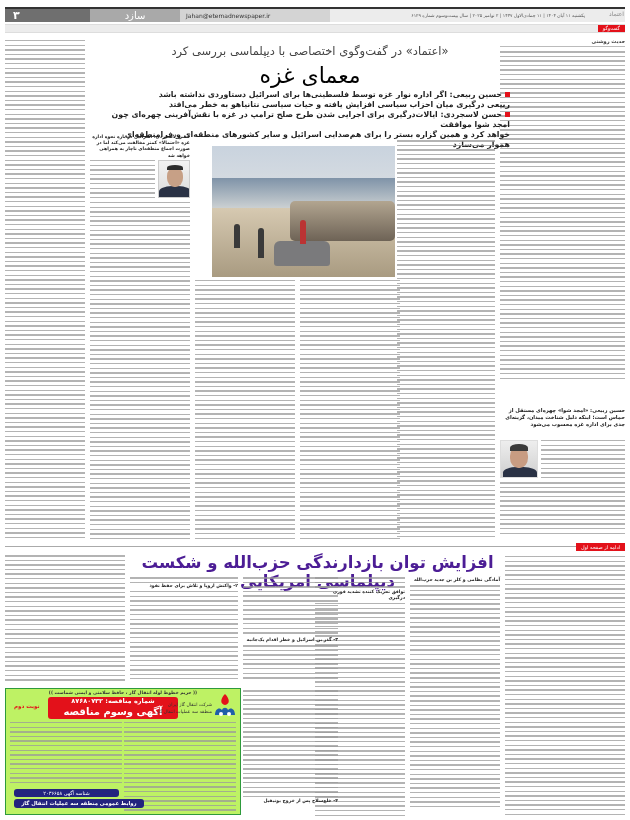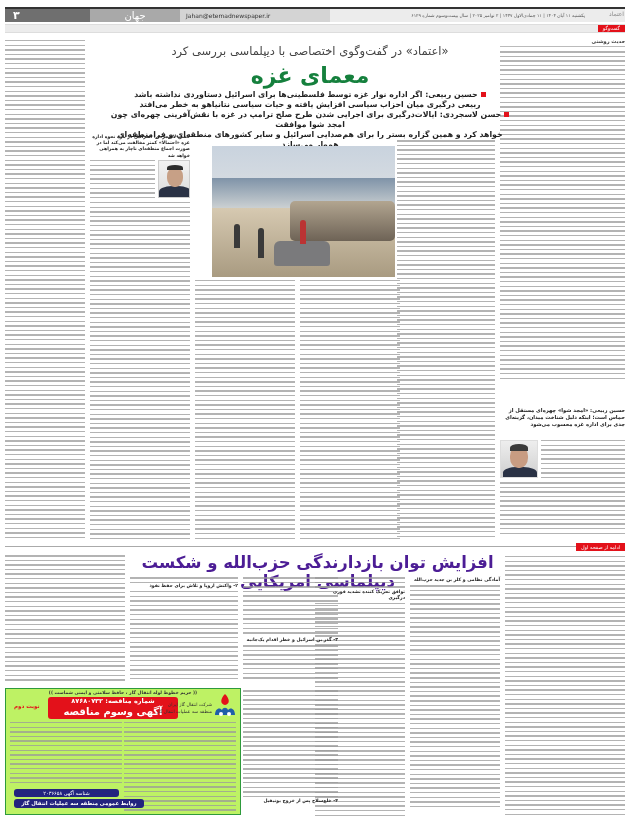--- a/index.html
+++ b/index.html
@@ -34,22 +34,22 @@
 
 
 .cont-tag { position: absolute; right: 5px; top: 543px; background: #e3111a; color: #fff; font-size: 5px; padding: 0 5px; height: 8px; line-height: 8px; }
 .cont-line { position: absolute; left: 5px; right: 5px; top: 546px; height: 1px; background: #aaa; }
 
 
 .lcol { position: absolute; left: 5px; top: 40px; width: 80px; height: 500px; }
 
 
 .kicker { position: absolute; left: 140px; top: 44px; width: 340px; text-align: center; font-size: 11.5px; color: #444; direction: rtl; }
-.main-title { position: absolute; left: 140px; top: 63px; width: 340px; text-align: center; font-size: 22px; font-weight: bold; color: #15803d; direction: rtl; }
-.leads { position: absolute; left: 110px; top: 90px; width: 400px; text-align: center; font-size: 7.8px; line-height: 10px; font-weight: bold; color: #222; direction: rtl; }
+.main-title { position: absolute; left: 140px; top: 63px; width: 340px; text-align: center; font-size: 22px; font-weight: normal; color: #000000; direction: rtl; }
+.leads { position: absolute; left: 110px; top: 90px; width: 400px; font-size: 7.8px; line-height: 10px; font-weight: bold; color: #222; direction: rtl; }
 .bullet { display: inline-block; width: 5px; height: 5px; background: #e3111a; margin-left: 3px; vertical-align: middle; }
 
 .col-mid-r { position: absolute; right: 135px; top: 140px; width: 98px; height: 400px; }
 .col-mid-c { position: absolute; left: 300px; top: 280px; width: 100px; height: 260px; }
 .col-mid-l { position: absolute; left: 195px; top: 280px; width: 100px; height: 260px; }
 .col-mid-ll { position: absolute; left: 90px; top: 140px; width: 100px; height: 400px; }
 
 .photo-main { position: absolute; left: 212px; top: 146px; width: 183px; height: 131px; overflow: hidden; background: linear-gradient(#c9d3de 0%, #d8dde2 35%, #9aa8b8 40%, #c8c0ae 55%, #b3a892 100%); }
 .sea { position: absolute; left: 0; top: 32px; width: 100%; height: 30px; background: linear-gradient(#7f93a8, #cbd0d2); }
 .sand { position: absolute; left: 0; top: 62px; width: 100%; height: 70px; background: linear-gradient(#d6c9b1, #a89a80); }
@@ -80,21 +80,21 @@
 .ad-btn1 { position: absolute; left: 8px; top: 100px; width: 105px; height: 8px; background: #23247e; border-radius: 3px; color: #fff; font-size: 5px; text-align: center; line-height: 8px; }
 .ad-btn2 { position: absolute; left: 8px; top: 110px; width: 130px; height: 9px; background: #23247e; border-radius: 3px; color: #fff; font-size: 5.3px; font-weight: bold; text-align: center; line-height: 9px; }
 </style>
 </head>
 <body>
 
 <div class="page">
 
   <div class="header">
     <div class="hdr-pagenum">۳</div>
-    <div class="hdr-section">جهان</div>
+    <div class="hdr-section">سازد</div>
     <div class="hdr-email">Jahan@etemadnewspaper.ir</div>
     <div class="hdr-date">یکشنبه ۱۱ آبان ۱۴۰۴ | ۱۱ جمادی‌الاول ۱۴۴۷ | ۲ نوامبر ۲۰۲۵ | سال بیست‌وسوم شماره ۶۱۲۹</div>
   </div>
   <div class="hdr-logo" style="top:10px">اعتماد</div>
   <div class="subbar"></div>
   <div class="red-tag">گفت‌وگو</div>
 
   <div class="rcol">
     <div class="rcol-title">حدیث روشنی</div>
     <div class="rcol-body txt-lines">

